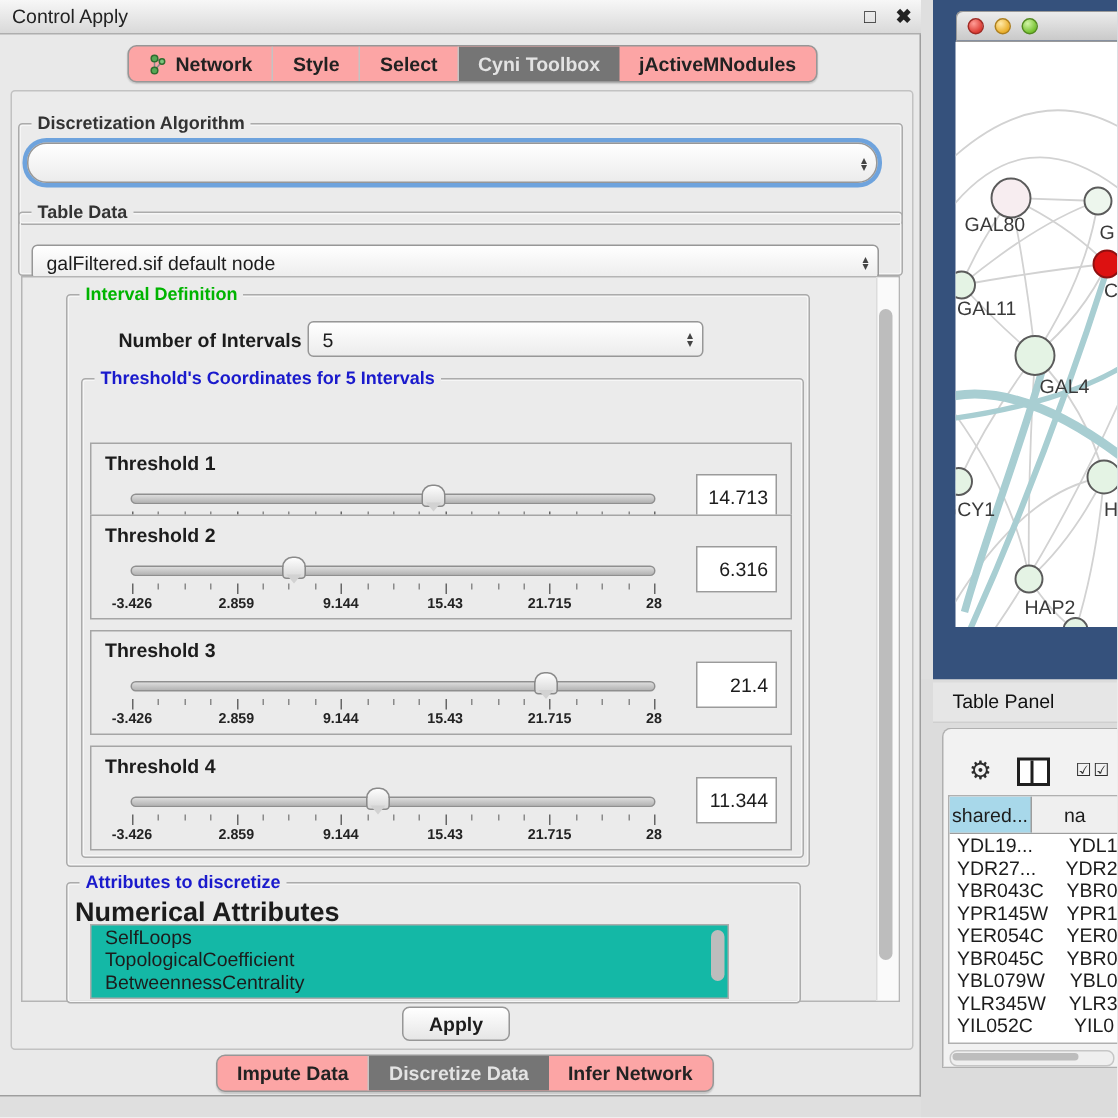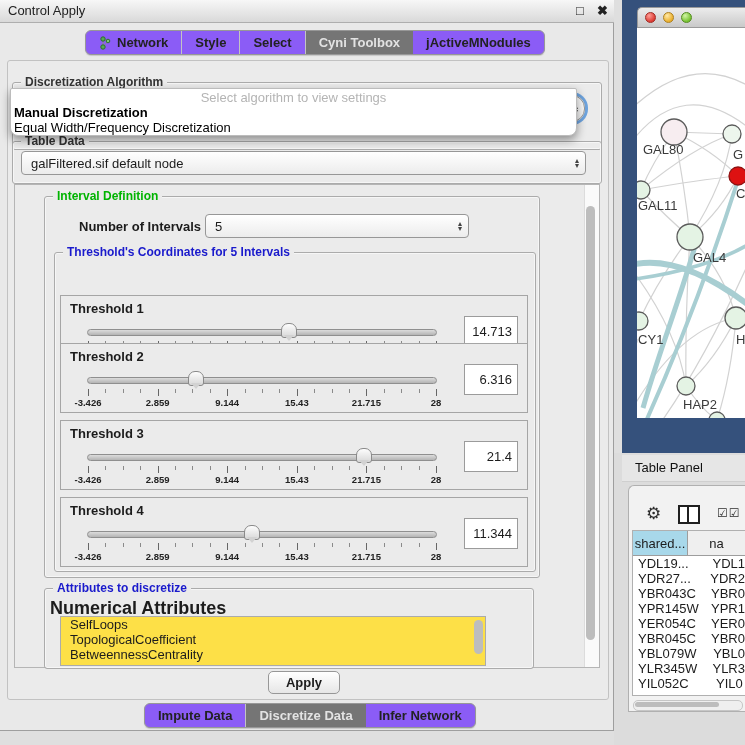--- a/index.html
+++ b/index.html
@@ -12,21 +12,21 @@
   .cp-window{left:0;top:0;width:614px;height:731px;background:#e9e9e9;
              border:1px solid #9e9e9e;border-left:none;border-top:none;box-sizing:border-box;}
   .cp-titlebar{left:0;top:0;width:614px;height:22px;
                background:linear-gradient(#f7f7f7,#d9d9d9);border-bottom:1px solid #aeaeae;}
   .cp-title{left:8px;top:3px;font-size:13px;color:#222;}
   .win-ico{top:3px;font-size:13px;color:#222;cursor:default;}
   .win-float{left:576px;}
   .win-close{left:597px;font-weight:bold;}
 
   
-  .seg{display:flex;border:1px solid #979797;border-radius:6px;background:#8b5cf6;
+  .seg{display:flex;border:1px solid #979797;border-radius:6px;background:#fca5a5;
        height:23px;box-shadow:0 1px 1px rgba(0,0,0,.15);overflow:hidden;}
   .seg .s{display:flex;align-items:center;gap:5px;padding:0 13px;font-size:13px;
           font-weight:bold;color:#222;border-right:1px solid #c3c3c3;white-space:nowrap;}
   .seg .s:last-child{border-right:none;}
   .seg .s.sel{background:#757575;color:#e3e3e3;border-right:none;}
   .top-tabs{left:85px;top:30px;}
   .bottom-tabs{left:144px;top:703px;}
 
   
   .content{left:7px;top:60px;width:600px;height:638px;background:#ebebeb;
@@ -75,21 +75,21 @@
   .ticks{left:27px;top:44px;width:348px;height:9px;}
   .tk{position:absolute;top:1px;width:1px;height:4px;background:#8a8a8a;}
   .tk.major{height:7px;background:#666;}
   .ticklabels{left:27px;top:53px;width:348px;height:12px;font-size:9.5px;font-weight:bold;color:#222;}
   .ticklabels span{position:absolute;transform:translateX(-50%);white-space:nowrap;}
   .valuebox{left:403px;top:20px;width:54px;height:31px;background:#fff;border:1px solid #9b9b9b;
             font-size:13px;display:flex;align-items:center;justify-content:flex-end;
             padding-right:5px;box-sizing:border-box;}
 
   
-  .attrlist{left:60px;top:616px;width:426px;height:50px;background:#fde047;border:1px solid #ababab;
+  .attrlist{left:60px;top:616px;width:426px;height:50px;background:#14b8a6;border:1px solid #ababab;
             overflow:hidden;box-sizing:border-box;}
   .attrlist .li{height:15px;font-size:13px;padding-left:9px;white-space:nowrap;}
   .attr-sb{position:absolute;right:2px;top:3px;width:9px;height:34px;background:#bdbdbd;border-radius:5px;}
 
   .apply-btn{left:268px;top:671px;width:70px;height:21px;background:linear-gradient(#ffffff,#e6e6e6);
              border:1px solid #979797;border-radius:5px;font-size:13px;font-weight:bold;
              display:flex;align-items:center;justify-content:center;}
 
   
   .desktop-blue{left:622px;top:0;width:123px;height:453px;background:#35517c;}
@@ -173,29 +173,24 @@
     </div>
 
     <div class="abs combo alg-combo">
       <span class="cv"></span>
       <span class="stepper">
         <span>▴</span>
           <span>▾</span>
       </span>
     </div>
 
-    <div class="abs popup">
-      <div class="hint">Select algorithm to view settings</div>
-      <div class="op1">Manual Discretization</div>
-      <div class="op2">Equal Width/Frequency Discretization</div>
-    </div>
 
     <div class="abs group" style="left:12px;top:141px;width:588px;height:41px;">
       <span class="gtitle t-dark">Table Data</span>
-      <div class="combo" style="position:absolute;left:8px;top:9px;width:565px;height:24px;">
+      <div class="combo" style="position:absolute;left:8px;top:21px;width:565px;height:24px;">
         <span class="cv">galFiltered.sif default node</span>
         <span class="stepper">
           <span>▴</span>
             <span>▾</span>
         </span>
       </div>
     </div>
 
     <div class="abs scrollpane"></div>
     <div class="abs vsb-track"></div>

